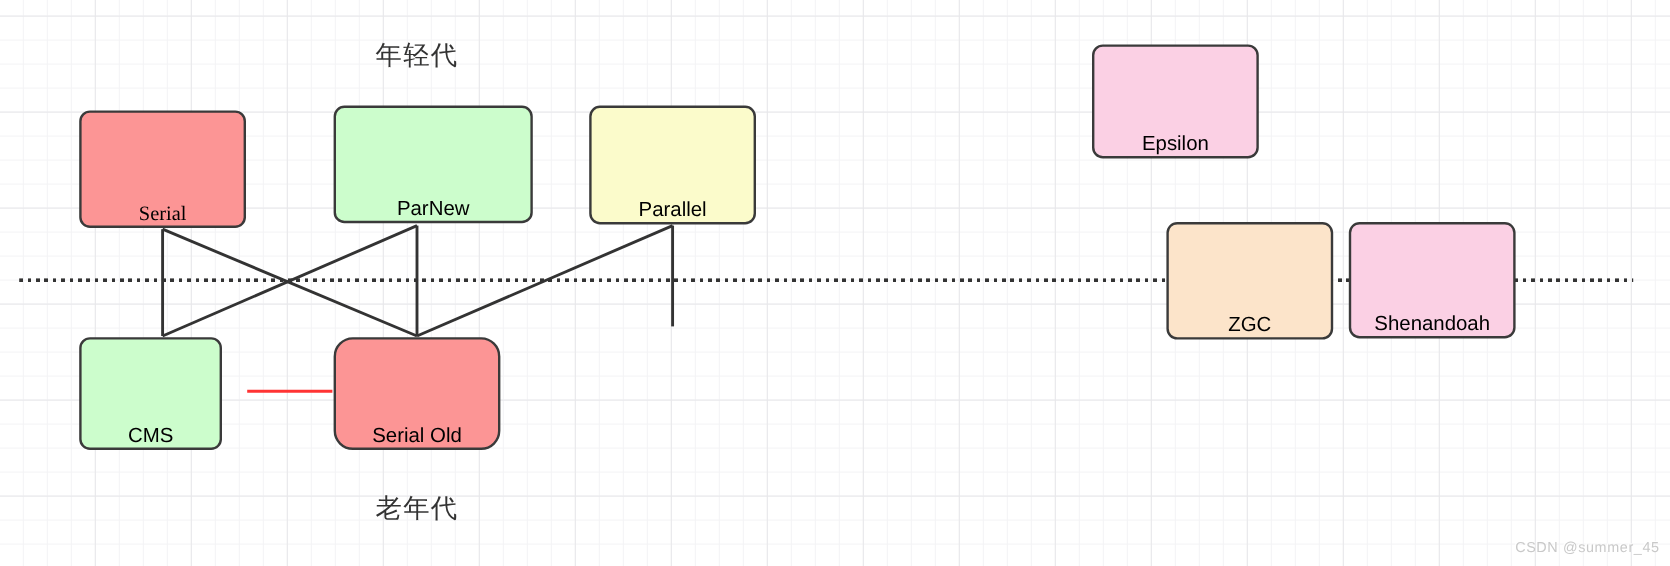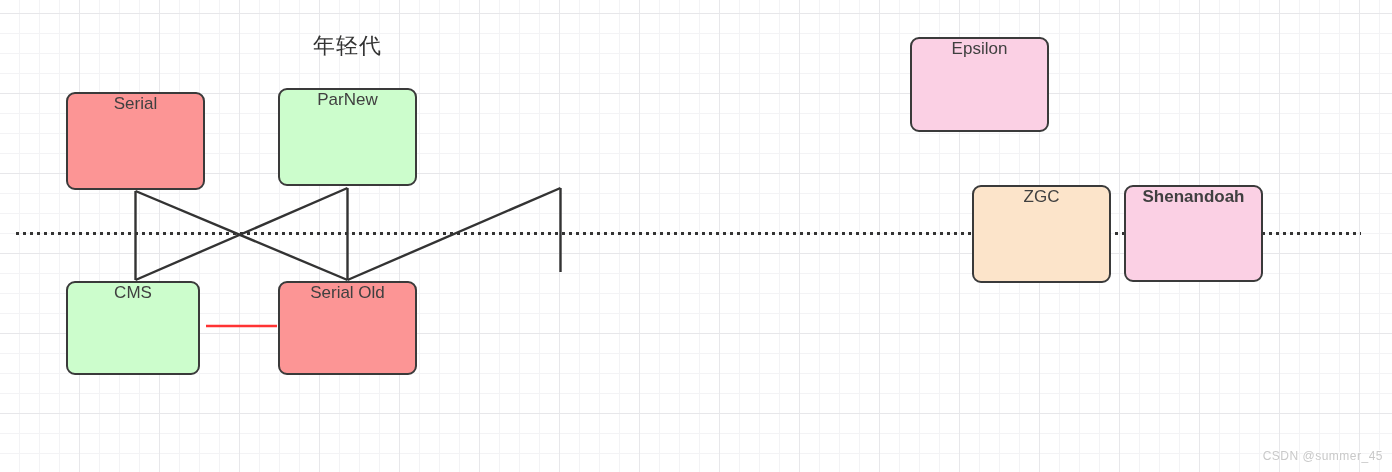--- a/index.html
+++ b/index.html
@@ -16,42 +16,42 @@
     background-position:-1px 13px,-1px 13px,-1px 13px,-1px 13px;
   }
   .timeline{
     position:absolute;left:16px;top:232px;width:1345px;height:3px;
     background:repeating-linear-gradient(90deg,#333 0 3px,transparent 3px 7px);
   }
   .edges{position:absolute;left:0;top:0;width:1392px;height:472px;pointer-events:none;}
   .node{
     position:absolute;box-sizing:border-box;
     border:2.5px solid #3a3a3a;border-radius:9px;
-    display:flex;align-items:flex-start;justify-content:center;
-    font-size:17px;color:#404040;text-align:center;
+    display:flex;align-items:flex-end;justify-content:center;
+    font-size:17px;color:#000000;text-align:center;
   }
   .zone-label{
     position:absolute;width:139px;text-align:center;
     font-size:22px;font-weight:normal;color:#333;letter-spacing:1px;
   }
   .watermark{
     position:absolute;right:9px;bottom:9px;
     font-size:12px;color:#c9c9c9;letter-spacing:0.5px;
     text-shadow:-1px -1px 0 #ffffff;
   }
   
   .n-serial{left:66px;top:92px;width:139px;height:98px;}
-  .n-parnew{left:278px;top:88px;width:139px;height:98px;}
+  .n-parnew{left:278px;top:88px;width:166px;height:98px;}
   .n-parallel{left:491px;top:88px;width:139px;height:99px;}
-  .n-cms{left:66px;top:281px;width:134px;height:94px;}
-  .n-serial-old{left:278px;top:281px;width:139px;height:94px;}
+  .n-cms{left:66px;top:281px;width:119px;height:94px;}
+  .n-serial-old{left:278px;top:281px;width:139px;height:94px;border-radius:16px;}
   .n-parallel-old{left:491px;top:273px;width:139px;height:97px;}
   .n-g1{left:716px;top:185px;width:141px;height:98px;}
   .n-zgc{left:972px;top:185px;width:139px;height:98px;}
-  .n-shenandoah{left:1124px;top:185px;width:139px;height:97px;font-weight:bold;}
+  .n-shenandoah{left:1124px;top:185px;width:139px;height:97px;}
   .n-epsilon{left:910px;top:37px;width:139px;height:95px;}
   .lbl-young{left:278px;top:31px;}
   .lbl-old{left:278px;top:409px;}
 </style>
 </head>
 <body>
 
 <div class="canvas">
 
   <div class="timeline"></div>
@@ -60,26 +60,30 @@
     <line x1="135.5" y1="191" x2="135.5" y2="280" stroke-width="2.4" stroke="#333333"></line>
     <line x1="135.5" y1="191" x2="347.5" y2="280" stroke-width="2.4" stroke="#333333"></line>
     <line x1="347.5" y1="188" x2="135.5" y2="280" stroke-width="2.4" stroke="#333333"></line>
     <line x1="347.5" y1="188" x2="347.5" y2="280" stroke-width="2.4" stroke="#333333"></line>
     <line x1="560.5" y1="188" x2="347.5" y2="280" stroke-width="2.4" stroke="#333333"></line>
     <line x1="560.5" y1="188" x2="560.5" y2="272" stroke-width="2.4" stroke="#333333"></line>
     <line x1="206" y1="326" x2="277" y2="326" stroke-width="2.6" stroke="#FF3333"></line>
   </svg>
 
   <div class="zone-label lbl-young">年轻代</div>
+  <div class="zone-label lbl-old">老年代</div>
 
-  <div class="node n-serial" style="background: rgb(252, 149, 149);">
+  <div class="node n-serial" style="background: rgb(252, 149, 149); font-family: Liberation Serif, serif;">
       <span>Serial</span>
     </div>
   <div class="node n-parnew" style="background: rgb(204, 253, 204);">
       <span>ParNew</span>
+    </div>
+  <div class="node n-parallel" style="background: rgb(251, 251, 203);">
+      <span>Parallel</span>
     </div>
   <div class="node n-cms" style="background: rgb(204, 253, 204);">
       <span>CMS</span>
     </div>
   <div class="node n-serial-old" style="background: rgb(252, 149, 149);">
       <span>Serial Old</span>
     </div>
   <div class="node n-zgc" style="background: rgb(252, 228, 202);">
       <span>ZGC</span>
     </div>

